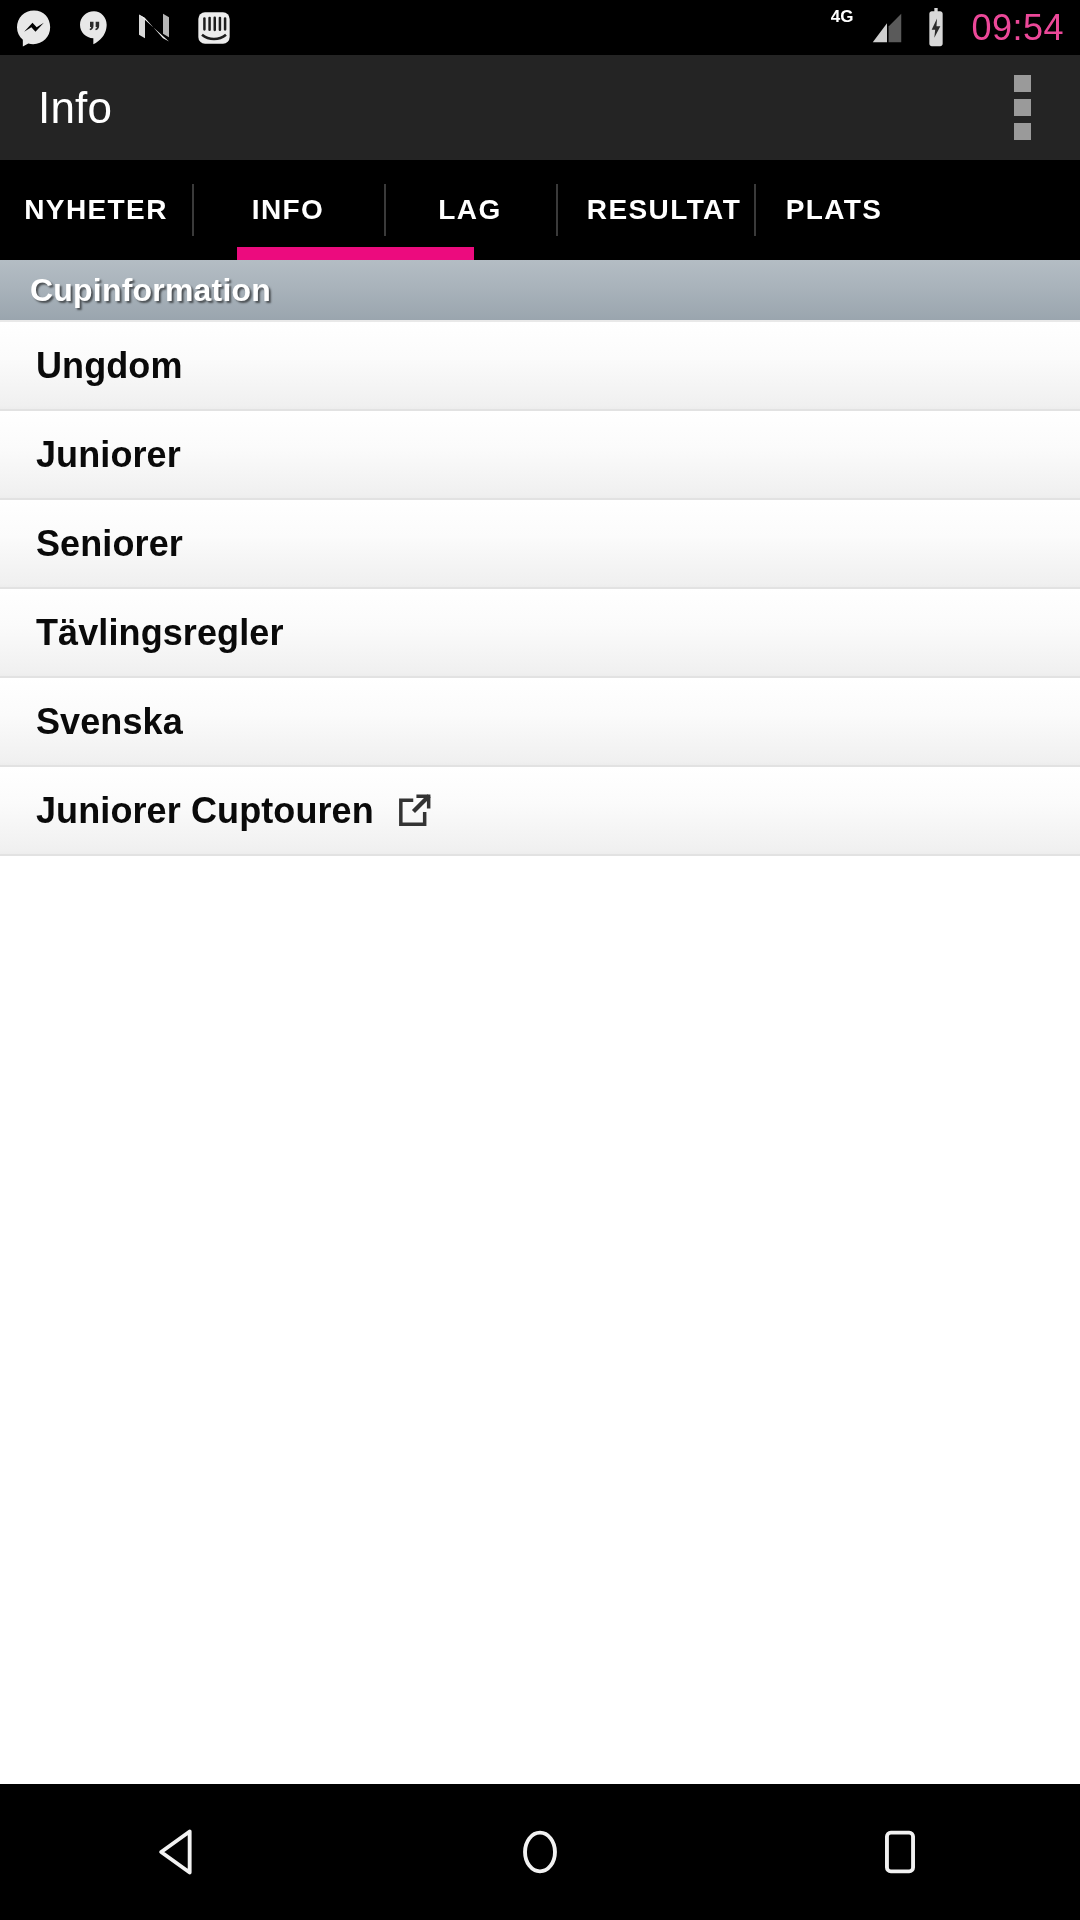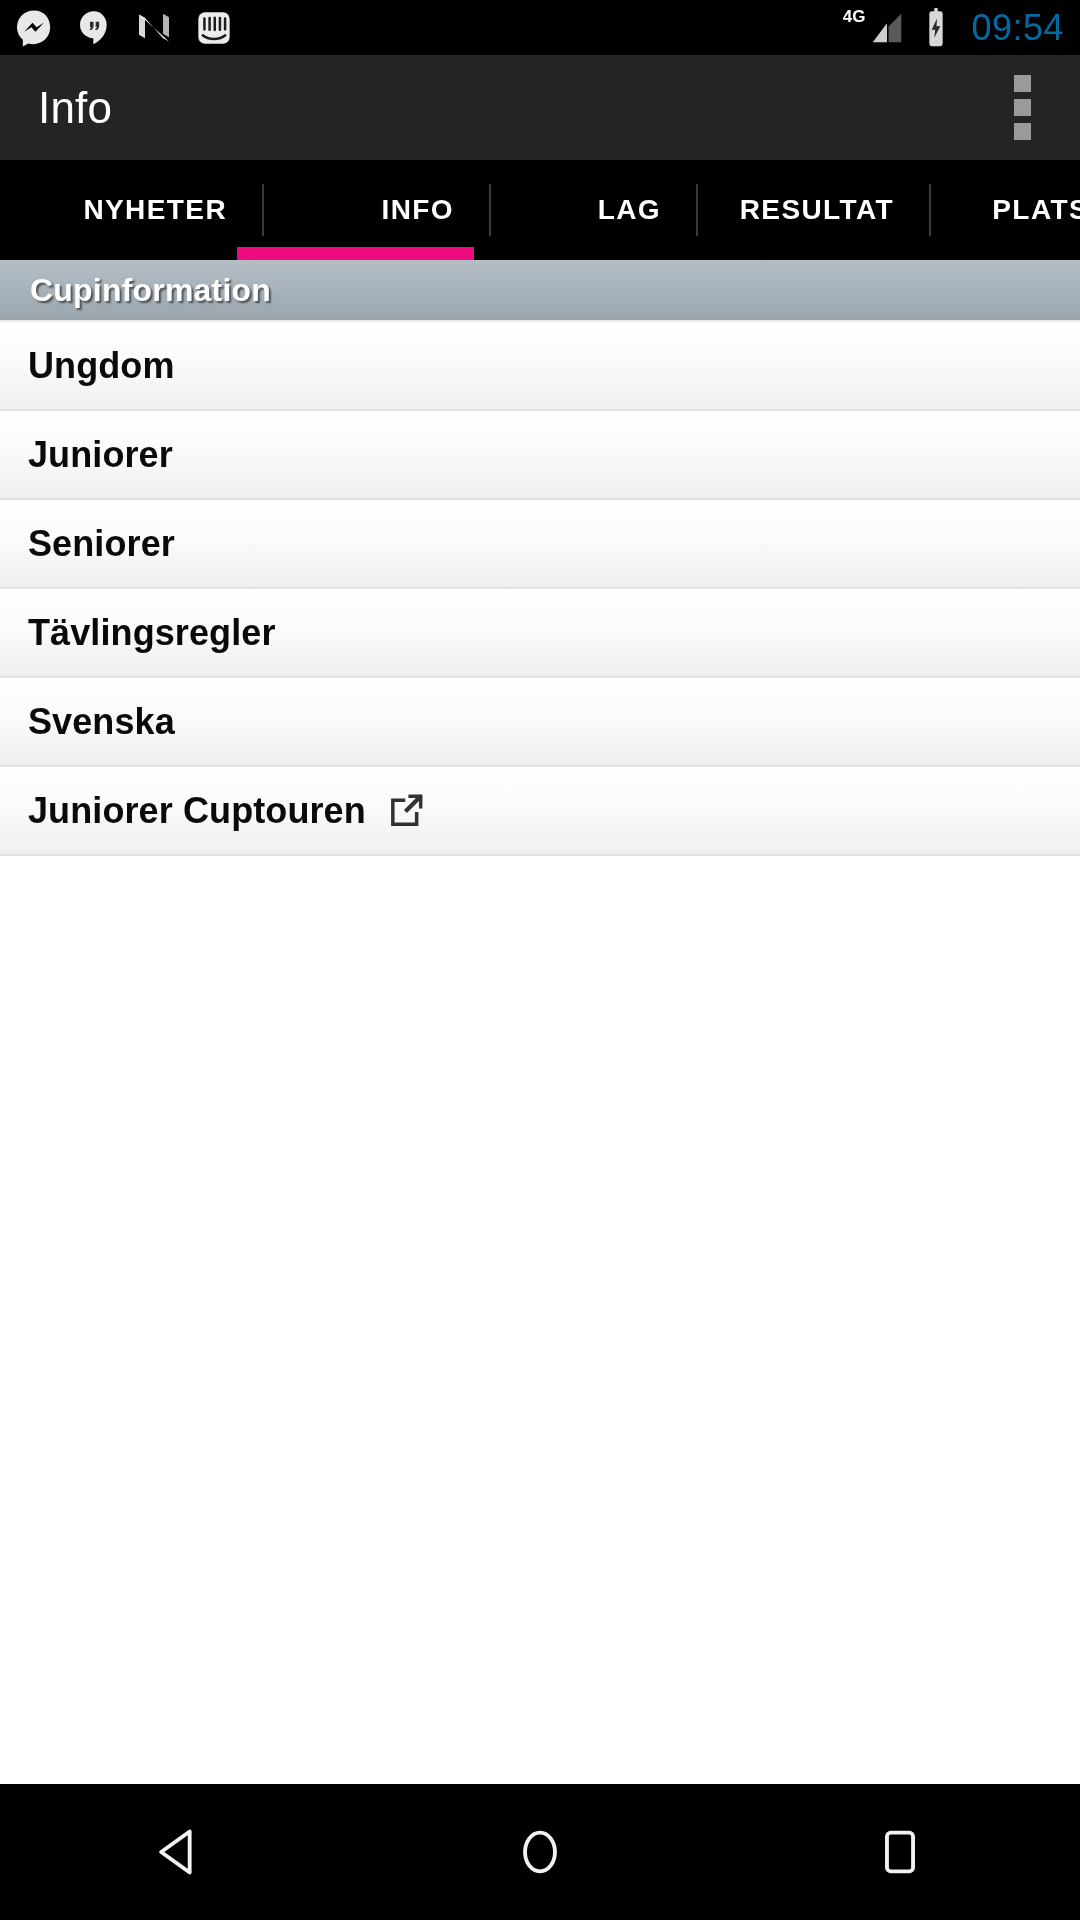--- a/index.html
+++ b/index.html
@@ -13,24 +13,24 @@
 
   
   .status-bar{
     height:55px; background:#000; display:flex; align-items:center;
     padding:0 16px 0 14px;
   }
   .status-left{ display:flex; align-items:center; gap:20px; flex:1; }
   .status-right{ display:flex; align-items:center; gap:14px; }
   .sb-icon{ width:40px; height:40px; display:block; }
   .sb-time{
-    color:#0369a1; font-size:36px; letter-spacing:.5px; font-weight:400;
+    color:#ec4899; font-size:36px; letter-spacing:.5px; font-weight:400;
     margin-left:6px;
   }
-  .net-wrap{ display:flex; align-items:flex-end; gap:4px; }
+  .net-wrap{ display:flex; align-items:flex-end; gap:16px; }
   .net-label{ color:#fff; font-size:17px; font-weight:700; line-height:1;
               margin-bottom:22px; margin-right:-2px;}
 
   
   .app-bar{
     height:105px; background:#242424; display:flex; align-items:center;
     padding:0 28px 0 38px;
   }
   .app-title{ color:#fff; font-size:44px; font-weight:400; flex:1; letter-spacing:.2px;}
   .overflow{
@@ -38,23 +38,23 @@
     align-items:center; justify-content:center; gap:7px; cursor:pointer;
   }
   .dot{ width:17px; height:17px; background:#9a9a9a; }
 
   
   .tab-bar{
     height:100px; background:#000; display:flex; align-items:stretch;
     position:relative; overflow:hidden;
   }
   .tab{
-    position:relative; display:flex; align-items:center; justify-content:flex-end;
+    position:relative; display:flex; align-items:center; justify-content:center;
     color:#fff; font-size:28px; font-weight:700; letter-spacing:1.4px;
-    flex:0 0 auto; cursor:pointer;margin-left:35px;
+    flex:0 0 auto; cursor:pointer;
   }
   .tab .divider{
     position:absolute; left:0; top:24px; bottom:24px; width:2px;
     background:#3a3a3a;
   }
   .tab-indicator{
     position:absolute; bottom:0; height:13px; background:#ec0b7e;
   }
 
   
@@ -65,21 +65,21 @@
     border-bottom:2px solid #e9e9e9;
   }
   .section-header span{
     color:#fff; font-size:32px; font-weight:700; letter-spacing:.2px;
     text-shadow:2px 2px 2px rgba(0,0,0,.55);
   }
 
   
   .list{ background:#fff; }
   .row{
-    height:89px; display:flex; align-items:center; padding-left:28px;
+    height:89px; display:flex; align-items:center; padding-left:36px;
     background:linear-gradient(to bottom,#ffffff 0%,#fbfbfb 42%,#f0f0f0 96%,#ededed 100%);
     border-bottom:2px solid #e2e2e2;
     cursor:pointer;
   }
   .row-label{ color:#0a0a0a; font-size:36px; font-weight:700; letter-spacing:.1px; }
   .ext-icon{ margin-left:20px; display:inline-flex; align-items:center; }
 
   .list-filler{ background:#fff; }
 
   

